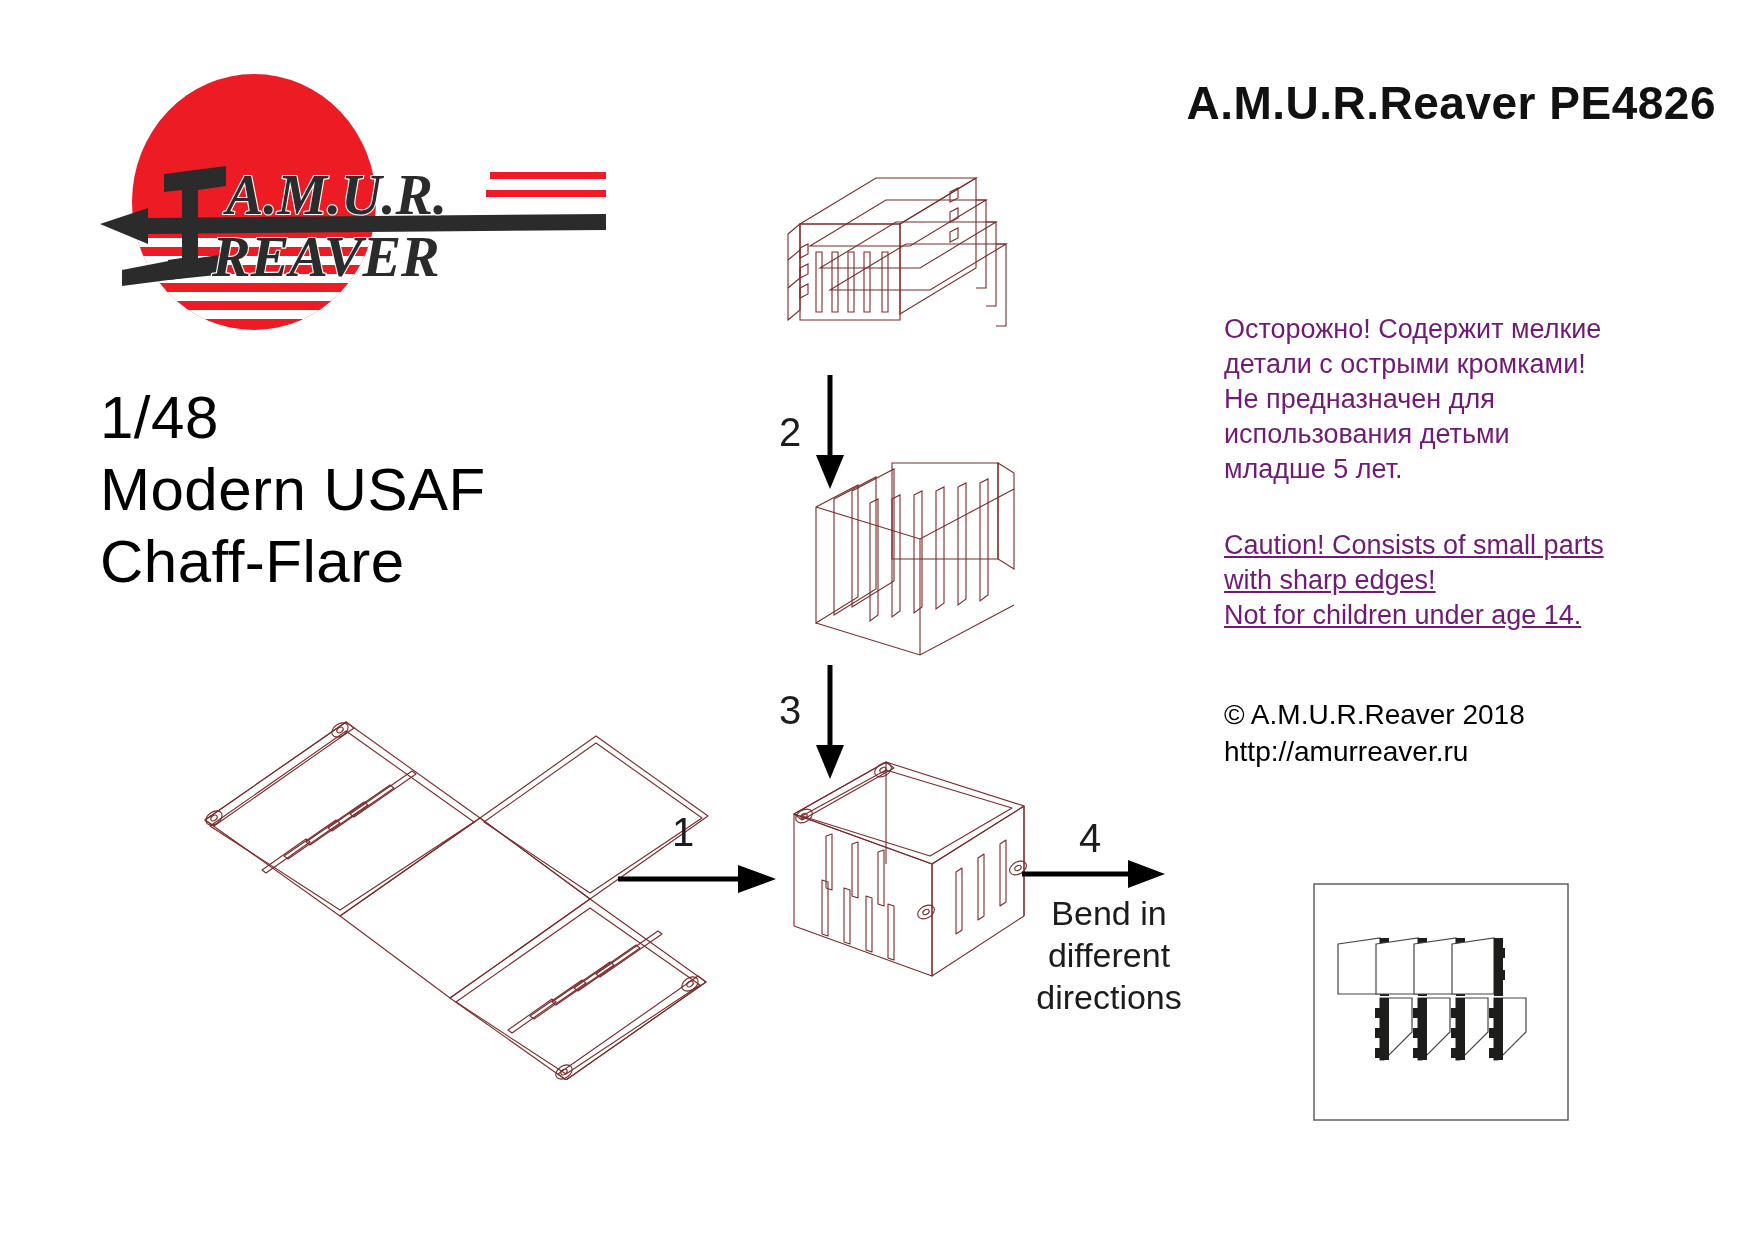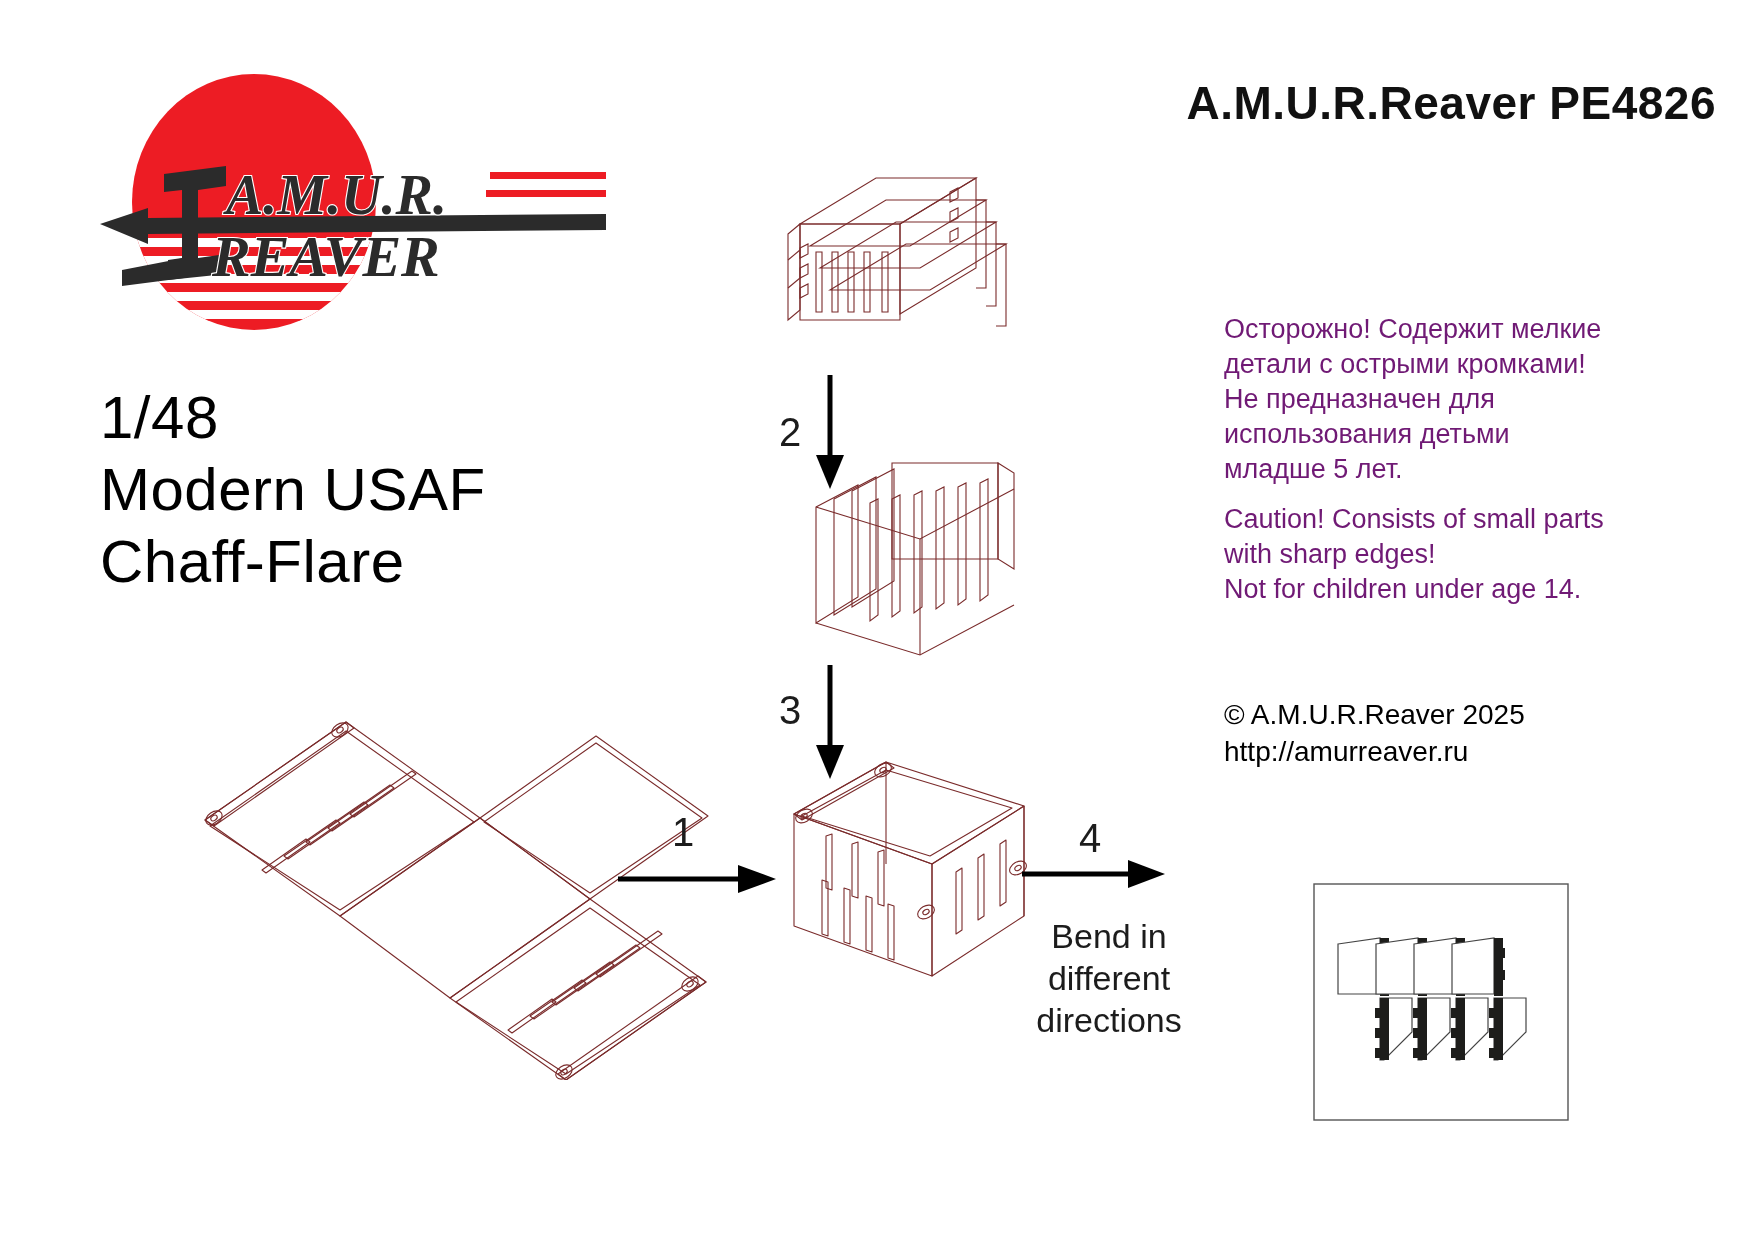--- a/index.html
+++ b/index.html
@@ -62,21 +62,22 @@
     left: 1224px;
     top: 312px;
     width: 500px;
   }
   #caution-block .ctext {
     font-size: 27px;
     line-height: 35px;
     color: #701a75;
   }
   #caution-block .ctext.en {
-    margin-top: 15px;
+    margin-top: 41px;
+    text-decoration: underline;
   }
   #copyright-block {
     position: absolute;
     left: 1224px;
     top: 696px;
     width: 500px;
   }
   #copyright-block .cline {
     font-size: 28px;
     line-height: 37px;
@@ -108,21 +109,21 @@
     line-height: 1;
   }
   #step-1-num { left: 672px; top: 812px; }
   #step-2-num { left: 779px; top: 412px; }
   #step-3-num { left: 779px; top: 690px; }
   #step-4-num { left: 1079px; top: 818px; }
 
   #bend-label {
     position: absolute;
     left: 1024px;
-    top: 915px;
+    top: 892px;
     width: 170px;
     text-align: center;
     font-size: 34px;
     line-height: 42px;
     color: #1c1c1c;
   }
 </style>
 </head>
 <body>
 
@@ -183,21 +184,21 @@
       <div>младше 5 лет.</div>
     </div>
     <div class="ctext en">
       <div>Caution! Consists of small parts</div>
       <div>with sharp edges!</div>
       <div>Not for children under age 14.</div>
     </div>
   </div>
 
   <div id="copyright-block">
-    <div class="cline">© A.M.U.R.Reaver 2025</div>
+    <div class="cline">© A.M.U.R.Reaver 2018</div>
     <div class="cline">http://amurreaver.ru</div>
   </div>
 
   <div class="drawing" id="flat-pattern">
     <svg viewBox="0 0 560 380" width="560" height="380">
       <g fill="none" stroke="#7a2b2b" stroke-width="1.1" stroke-linejoin="round">
 
         <path d="M55 120 L196 22 L330 118 L190 216 Z"></path>
         <path d="M60 126 L196 31 L324 122 L190 210 Z"></path>
 

